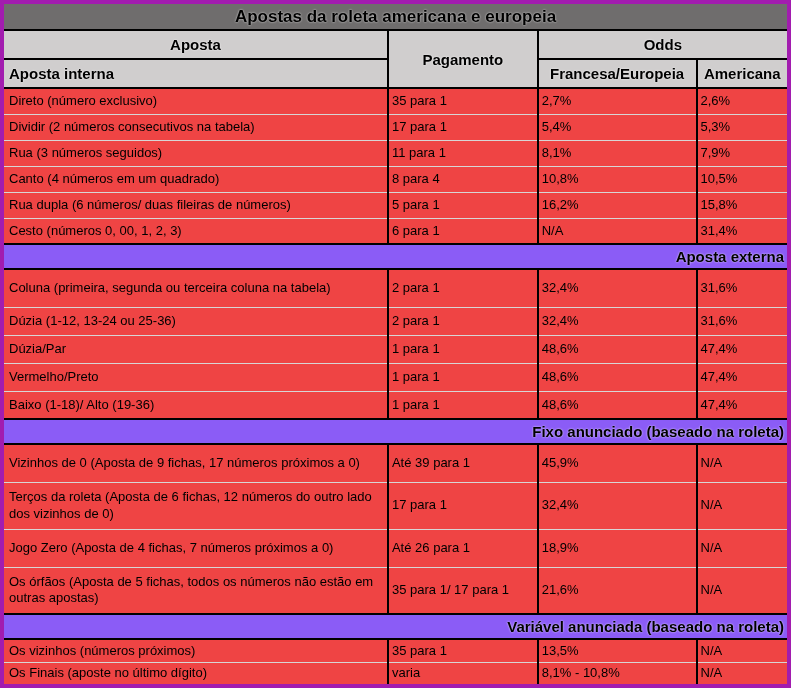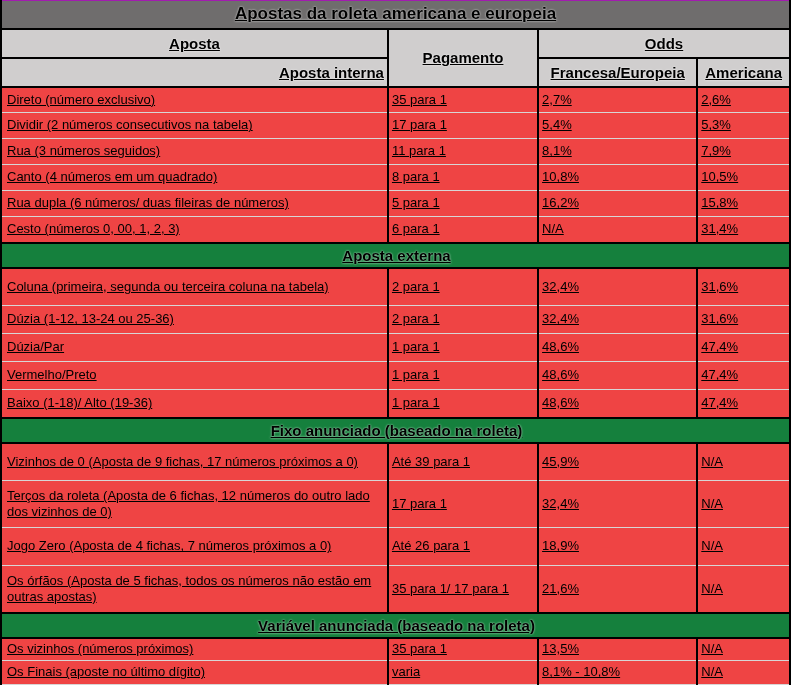--- a/index.html
+++ b/index.html
@@ -5,22 +5,21 @@
   html, body { margin: 0; padding: 0; background: #ffffff; }
   body {
     width: 791px;
     font-family: "Liberation Sans", "DejaVu Sans", sans-serif;
     color: #000000;
   }
   table.roulette {
     width: 791px;
     border-collapse: collapse;
     table-layout: fixed;
-    border: 1px solid #a21caf;
-    text-decoration: underline;
+    border: 4px solid #a21caf;
   }
   col.c1 { width: 384px; }
   col.c2 { width: 149px; }
   col.c3 { width: 158px; }
   col.c4 { width: 92px; }
 
   td { overflow: hidden; vertical-align: middle; padding: 1px 3px; }
 
   
   td { border-left: 2px solid #000000; border-right: 2px solid #000000; }
@@ -40,29 +39,29 @@
   
   tr.head-row { height: 29px; }
   tr.head-row td {
     background: #D0CECE;
     font-weight: bold;
     font-size: 15px;
     text-align: center;
     border: 2px solid #000000;
     text-shadow: 0 0 2px rgba(255,255,255,0.85);
   }
-  tr.head-row td.section-label { text-align: right; padding-left: 5px; }
+  tr.head-row td.section-label { text-align: left; padding-left: 5px; }
 
   
   tr.band-row { height: 25px; }
   tr.band-row td {
-    background: #15803d;
+    background: #8b5cf6;
     font-weight: bold;
     font-size: 15px;
-    text-align: center;
+    text-align: right;
     padding-left: 5px;
     border-top: 2px solid #000000;
     border-bottom: 2px solid #000000;
     text-shadow: 0 0 2px rgba(255,255,255,0.85);
   }
 
   
   tr.data-row { height: 26px; background: #ef4444; }
   tr.data-row td {
     font-size: 13px;
@@ -119,21 +118,21 @@
     <td class="num">5,3%</td>
   </tr>
   <tr class="data-row">
     <td class="bet">Rua (3 números seguidos)</td>
     <td class="num">11 para 1</td>
     <td class="num">8,1%</td>
     <td class="num">7,9%</td>
   </tr>
   <tr class="data-row">
     <td class="bet">Canto (4 números em um quadrado)</td>
-    <td class="num">8 para 1</td>
+    <td class="num">8 para 4</td>
     <td class="num">10,8%</td>
     <td class="num">10,5%</td>
   </tr>
   <tr class="data-row">
     <td class="bet">Rua dupla (6 números/ duas fileiras de números)</td>
     <td class="num">5 para 1</td>
     <td class="num">16,2%</td>
     <td class="num">15,8%</td>
   </tr>
   <tr class="data-row">

